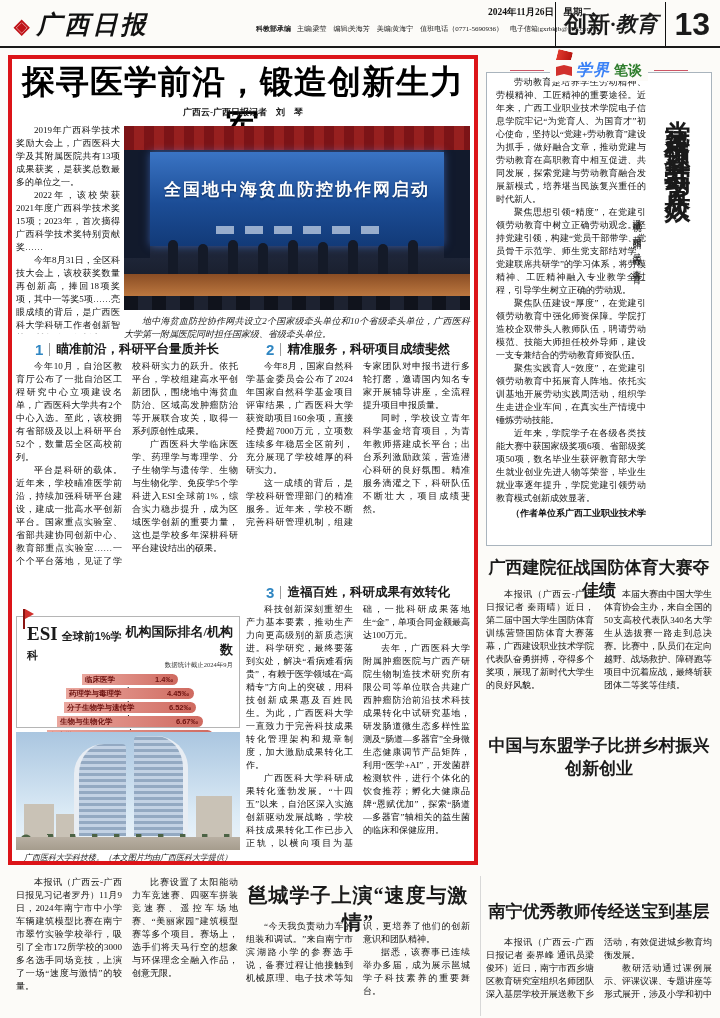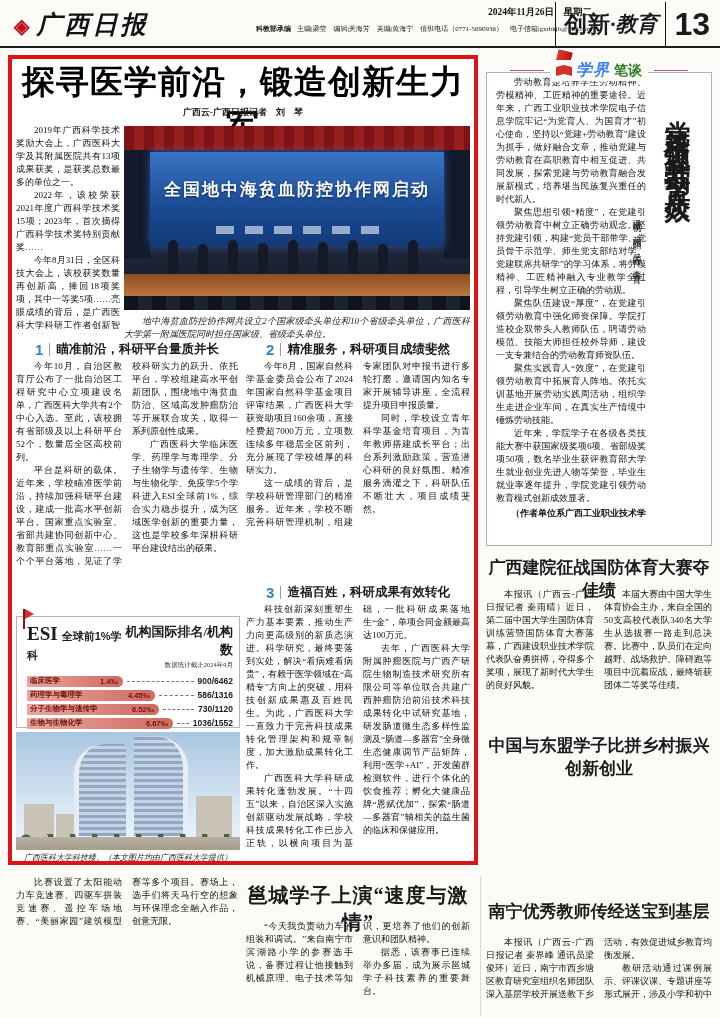--- a/index.html
+++ b/index.html
@@ -63,21 +63,21 @@
   
   .esibox { position:absolute; left:16px; top:616px; width:224px; height:112px; border:1px solid #b5b5b5; background:#fff; padding:6px 6px 2px 10px; }
   .esiflag { position:absolute; left:6px; top:-8px; width:2px; height:20px; background:#8a1512; }
   .esiflag:before { content:""; position:absolute; left:2px; top:0; border-top:5px solid transparent; border-bottom:5px solid transparent; border-left:9px solid #d1302c; }
   .esihead { display:flex; justify-content:space-between; align-items:flex-start; margin-bottom:4px; }
   .esit1 { font-weight:900; font-size:19px; font-family:"Liberation Serif", serif; }
   .esit2 { font-family:"Liberation Sans", sans-serif; font-weight:900; font-size:11px; margin-left:4px; }
   .esihr { text-align:right; }
   .esihr .h { font-family:Liberation Serif, serif; font-weight:bold; font-size:13px; }
   .esihr .n { font-size:6.5px; color:#333; margin-top:2px; }
-  .esirow { display:flex; align-items:center; height:14px; }
+  .esirow { display:flex; align-items:center; height:14px;flex-direction:column; }
   .esibarw { height:11px; border-radius:0 7px 7px 0; background:linear-gradient(90deg,#eaa79e 0%,#cf6a60 100%); display:flex; align-items:center; justify-content:space-between; padding:0 5px 0 3px; flex:none; }
   .esibarw .lb { font-family:"Liberation Sans", sans-serif; font-weight:bold; font-size:7.5px; color:#6e1310; white-space:nowrap; }
   .esibarw .pc { font-family:"Liberation Sans", sans-serif; font-weight:bold; font-size:7.5px; color:#6e1310; white-space:nowrap; margin-left:3px; }
   .w1{width:96px}.w2{width:128px}.w3{width:132px}.w4{width:146px}.w5{width:166px}
   .esidash { flex:1; border-top:1px dashed #777; margin:0 4px; }
   .esival { font-family:"Liberation Sans", sans-serif; font-weight:bold; font-size:8.5px; white-space:nowrap; }
   .esicap { text-align:center; font-size:8px; font-style:italic; margin-top:4px; }
 
   
   .bphoto { position:absolute; left:16px; top:732px; width:224px; height:118px; background:linear-gradient(180deg,#aac6e0 0%,#dcebf6 70%,#eef4f9 100%); overflow:hidden; }
@@ -274,20 +274,21 @@
     <div class="lowb" style="left:180px;width:36px;height:42px"></div>
     <div class="lowb" style="left:40px;width:20px;height:24px"></div>
     <div class="tower tw1"></div>
     <div class="tower tw2"></div>
     <div class="trees"></div>
     <div class="base"></div>
   </div>
   <div class="bcap">广西医科大学科技楼。（本文图片均由广西医科大学提供）</div>
 
   <div class="bl-cols12 bodytext cols2">
+    <p>本报讯（广西云-广西日报见习记者罗丹）11月9日，2024年南宁市中小学车辆建筑模型比赛在南宁市翠竹实验学校举行，吸引了全市172所学校的3000多名选手同场竞技，上演了一场“速度与激情”的较量。</p>
     <p>比赛设置了太阳能动力车竞速赛、四驱车拼装竞速赛、遥控车场地赛、“美丽家园”建筑模型赛等多个项目。赛场上，选手们将天马行空的想象与环保理念全融入作品，创意无限。</p>
   </div>
   <div class="bl-head">邕城学子上演“速度与激情”</div>
   <div class="bl-cols34 bodytext cols2">
     <p>“今天我负责动力车的组装和调试。”来自南宁市滨湖路小学的参赛选手说，备赛过程让他接触到机械原理、电子技术等知识，更培养了他们的创新意识和团队精神。</p>
     <p>据悉，该赛事已连续举办多届，成为展示邕城学子科技素养的重要舞台。</p>
   </div>
   <div class="vdiv"></div>
 
   <div class="ribbon"></div>

